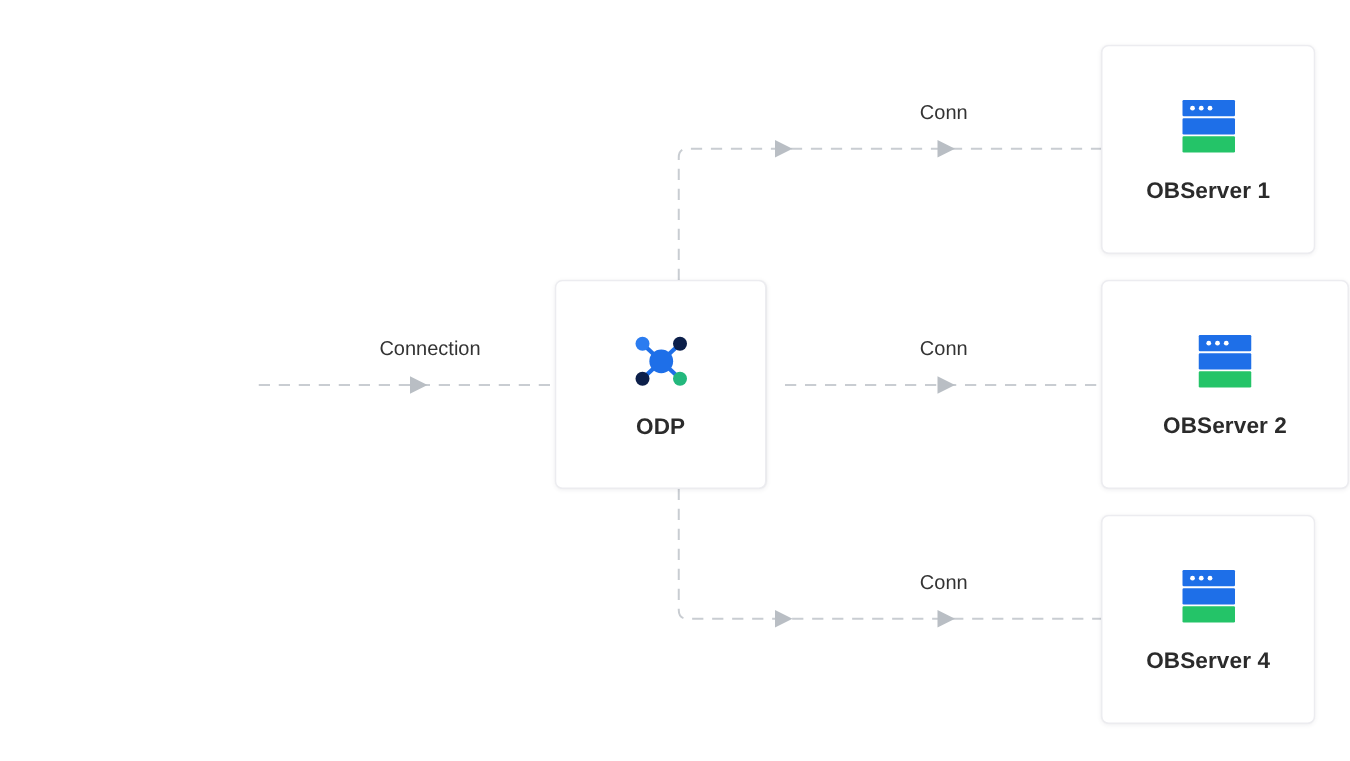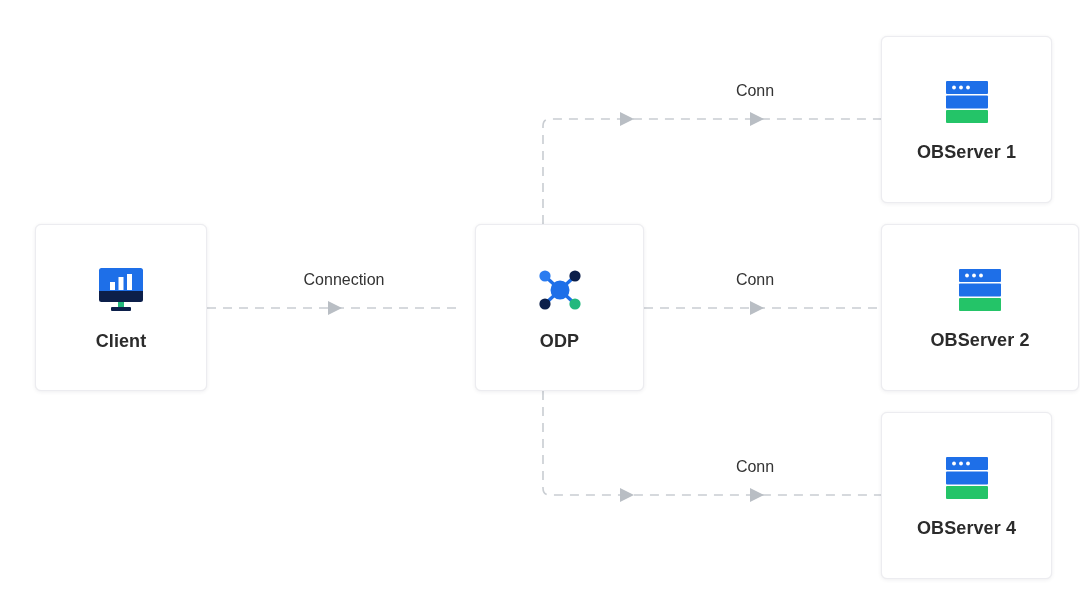--- a/index.html
+++ b/index.html
@@ -52,21 +52,21 @@
   .edge-label {
     position: absolute;
     font-size: 16px;
     font-weight: normal;
     color: #333333;
     white-space: nowrap;
     transform: translate(-50%, -50%);
     line-height: 1;
   }
   .node-client  { left: 35px;  top: 224px; width: 172px; height: 167px; }
-  .node-odp     { left: 475px; top: 224px; width: 169px; height: 167px; }
+  .node-odp     { left: 444px; top: 224px; width: 169px; height: 167px; }
   .node-obs1    { left: 881px; top: 36px;  width: 171px; height: 167px; }
   .node-obs2    { left: 881px; top: 224px; width: 198px; height: 167px; }
   .node-obs3    { left: 881px; top: 412px; width: 171px; height: 167px; }
 </style>
 </head>
 <body>
 
 <div id="diagram-canvas">
 
   <svg id="edge-layer" viewBox="0 0 1080 609" width="1080" height="609" aria-hidden="true">
@@ -97,35 +97,20 @@
       <use href="#arrowglyph" transform="translate(627,495)"></use>
       <use href="#arrowglyph" transform="translate(757,495)"></use>
     </g>
   </svg>
 
   <div class="edge-label" style="left:316px; top:280px;margin-left:28px;">Connection</div>
   <div class="edge-label" style="left:755px; top:91px;">Conn</div>
   <div class="edge-label" style="left:755px; top:280px;">Conn</div>
   <div class="edge-label" style="left:755px; top:467px;">Conn</div>
 
-  <div class="node-card node-client">
-    <span class="node-icon">
-      <svg width="52" height="48" viewBox="0 0 52 48">
-        <rect x="4" y="2" width="44" height="27" rx="2.5" fill="#1e6fe8"></rect>
-        <rect x="4" y="27" width="44" height="9" rx="2.5" fill="#0c1f4a"></rect>
-        <rect x="4" y="25" width="44" height="4" fill="#0c1f4a"></rect>
-        <rect x="15" y="16" width="5" height="8" fill="#ffffff"></rect>
-        <rect x="23.5" y="11" width="5" height="13" fill="#ffffff"></rect>
-        <rect x="32" y="8" width="5" height="16" fill="#ffffff"></rect>
-        <rect x="23" y="36" width="6" height="6" fill="#23b87d"></rect>
-        <rect x="16" y="41" width="20" height="4" rx="1" fill="#0c1f4a"></rect>
-      </svg>
-    </span>
-    <span class="node-label">Client</span>
-  </div>
 
   <div class="node-card node-odp">
     <span class="node-icon">
       <svg width="50" height="48" viewBox="0 0 50 48">
         <line x1="25" y1="24" x2="11" y2="11" stroke="#1e6fe8" stroke-width="3.4"></line>
         <line x1="25" y1="24" x2="39" y2="11" stroke="#1e6fe8" stroke-width="3.4"></line>
         <line x1="25" y1="24" x2="11" y2="37" stroke="#1e6fe8" stroke-width="3.4"></line>
         <line x1="25" y1="24" x2="39" y2="37" stroke="#1e6fe8" stroke-width="3.4"></line>
         <circle cx="25" cy="24" r="9.5" fill="#1e6fe8"></circle>
         <circle cx="10" cy="10" r="5.6" fill="#2b7cf0"></circle>

